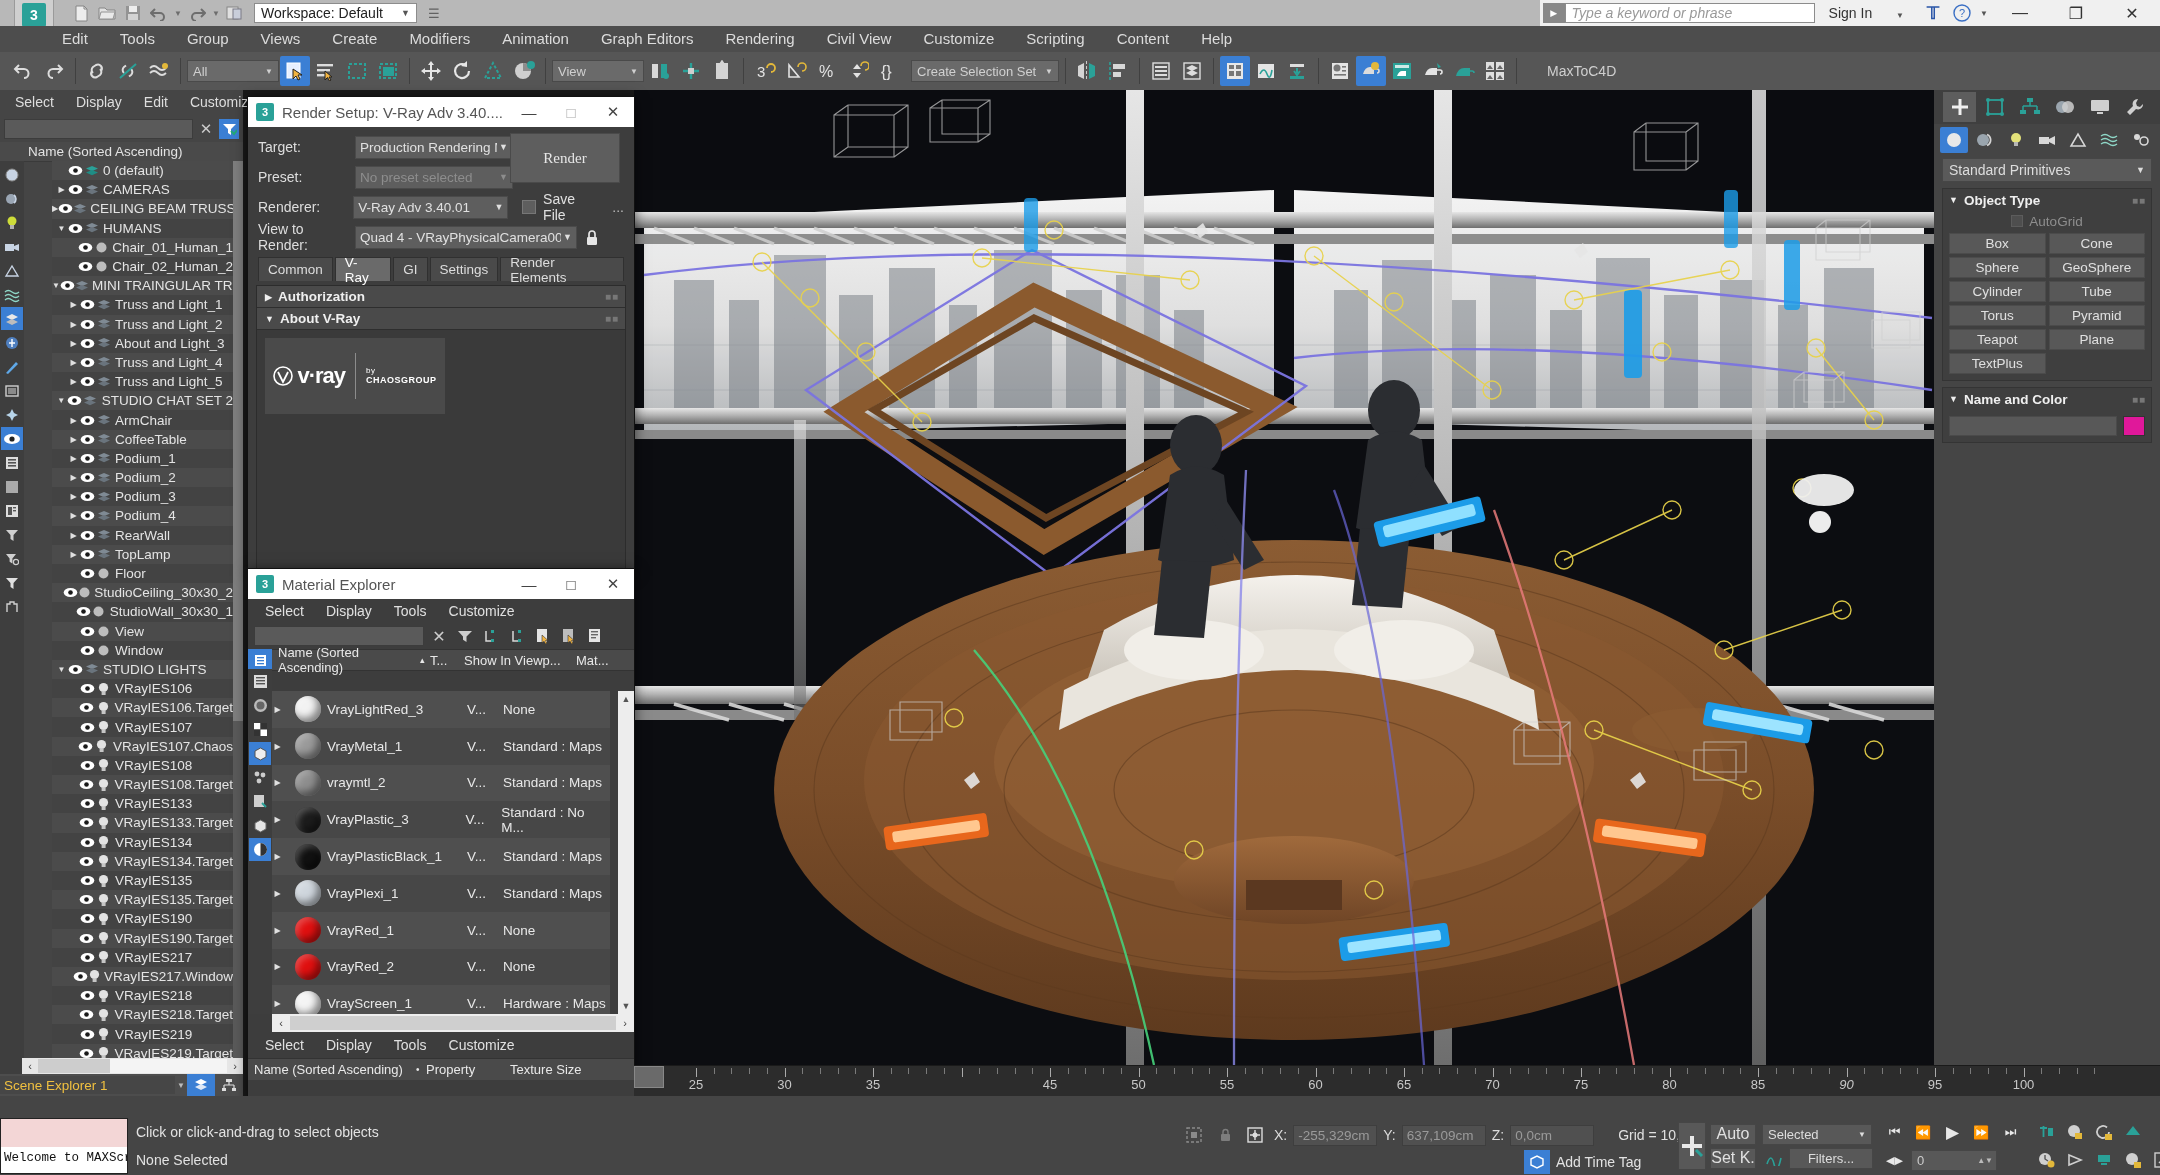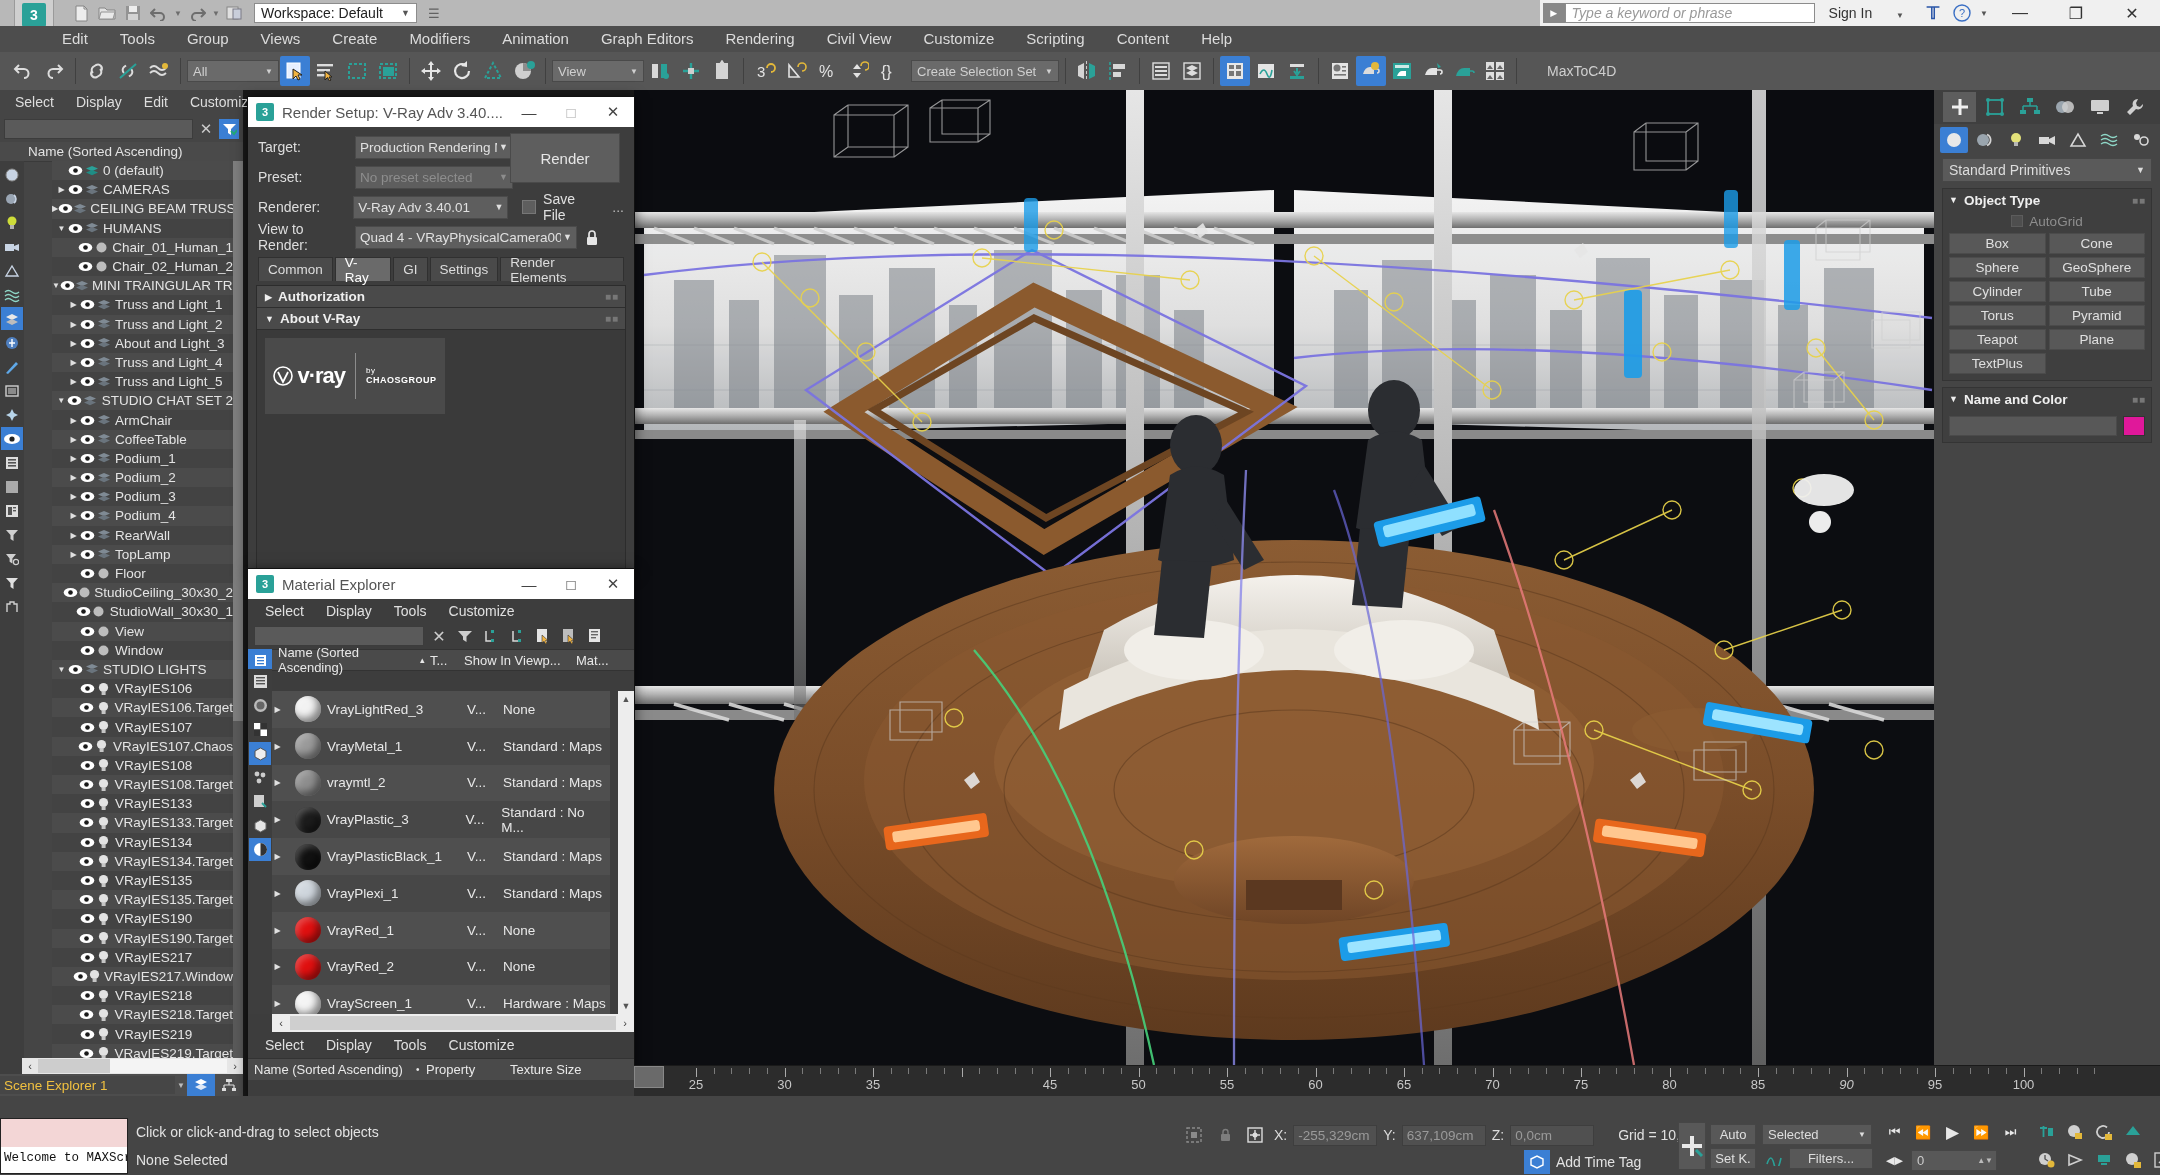--- a/index.html
+++ b/index.html
@@ -87,21 +87,21 @@
   #rs{left:247px;top:96px;width:388px;height:478px;}
   #rs-body{padding:8px 10px 0 10px;}
   .rrow{display:flex;align-items:center;margin-bottom:6px;height:24px;}
   .rlab{width:97px;font-size:14px;color:#dedede;}
   .rsel{height:23px;background:#5e5e5e;border:1px solid #4a4a4a;color:#e0e0e0;font-size:13.5px;
       display:flex;align-items:center;padding:0 4px;position:relative;}
   .rsel .cv{flex:1;overflow:hidden;white-space:nowrap;}
   .rsel .ar{font-size:9px;margin-left:2px;}
   .rsel.dis{color:#8d8d8d;}
   #renderbtn{position:absolute;right:14px;top:36px;width:110px;height:50px;background:#5e5e5e;
-      border:1px solid #4a4a4a;color:#e6e6e6;font-size:15px;display:flex;align-items:center;justify-content:center;}
+      border:1px solid #4a4a4a;color:#e6e6e6;font-size:15px;display:flex;align-items:center;justify-content:center;font-family:Liberation Serif, serif;}
   #rs-tabs{display:flex;gap:2px;padding:2px 10px 0 10px;}
   .rtab{height:24px;padding:0 9px;background:#4a4a4a;color:#ddd;font-size:13.5px;display:flex;align-items:center;
       border:1px solid #303030;border-bottom:none;}
   .rtab.on{background:#6a6a6a;color:#fff;}
   #rs-roll{margin:4px 8px;background:#3a3a3a;border:1px solid #2c2c2c;height:374px;position:relative;}
   .roll-h{height:22px;background:#4a4a4a;display:flex;align-items:center;padding-left:8px;font-size:13.5px;
       font-weight:bold;color:#efefef;border-bottom:1px solid #2e2e2e;}
   .roll-h .tri{font-size:9px;margin-right:6px;}
   .roll-h .grip{margin-left:auto;margin-right:6px;color:#777;font-size:10px;letter-spacing:1px;}
   #vraylogo{margin:8px;width:180px;height:76px;background:#4a4a4a;display:flex;align-items:center;justify-content:center;gap:10px;}
@@ -177,21 +177,21 @@
   #status-left{left:130px;top:1118px;width:420px;height:56px;}
   #statusline1{height:28px;display:flex;align-items:center;padding-left:6px;font-size:14px;color:#e2e2e2;}
   #statusline2{height:28px;display:flex;align-items:center;padding-left:6px;font-size:14px;color:#e2e2e2;}
   #coords{left:1180px;top:1122px;height:26px;display:flex;align-items:center;gap:6px;font-size:14px;color:#dcdcdc;}
   .cfield{width:84px;height:21px;background:#505050;border:1px solid #3e3e3e;color:#9a9a9a;font-size:13.5px;
       display:flex;align-items:center;padding-left:4px;}
   #gridlbl{margin-left:18px;font-size:14px;color:#e0e0e0;}
   #addtime{left:1524px;top:1150px;display:flex;align-items:center;gap:6px;}
   #addtime .ic{width:26px;height:24px;background:#3b7fd4;display:flex;align-items:center;justify-content:center;}
   #animctl{left:1672px;top:1118px;width:488px;height:56px;display:flex;align-items:center;gap:4px;padding-left:6px;}
-  .akey{width:46px;height:21px;background:#585858;border:1px solid #464646;color:#e0e0e0;font-size:13px;
+  .akey{width:46px;height:21px;background:#585858;border:1px solid #464646;color:#e0e0e0;font-size:16px;
       display:flex;align-items:center;justify-content:center;}
   .pbtn{width:27px;height:25px;display:flex;align-items:center;justify-content:center;color:#e8e8e8;font-size:13px;}
   #frame-fld{width:86px;height:21px;background:#585858;border:1px solid #464646;color:#ccc;font-size:13px;
       display:flex;align-items:center;padding-left:5px;}
 
   svg{display:block;}
 </style>
 </head>
 <body>
 

